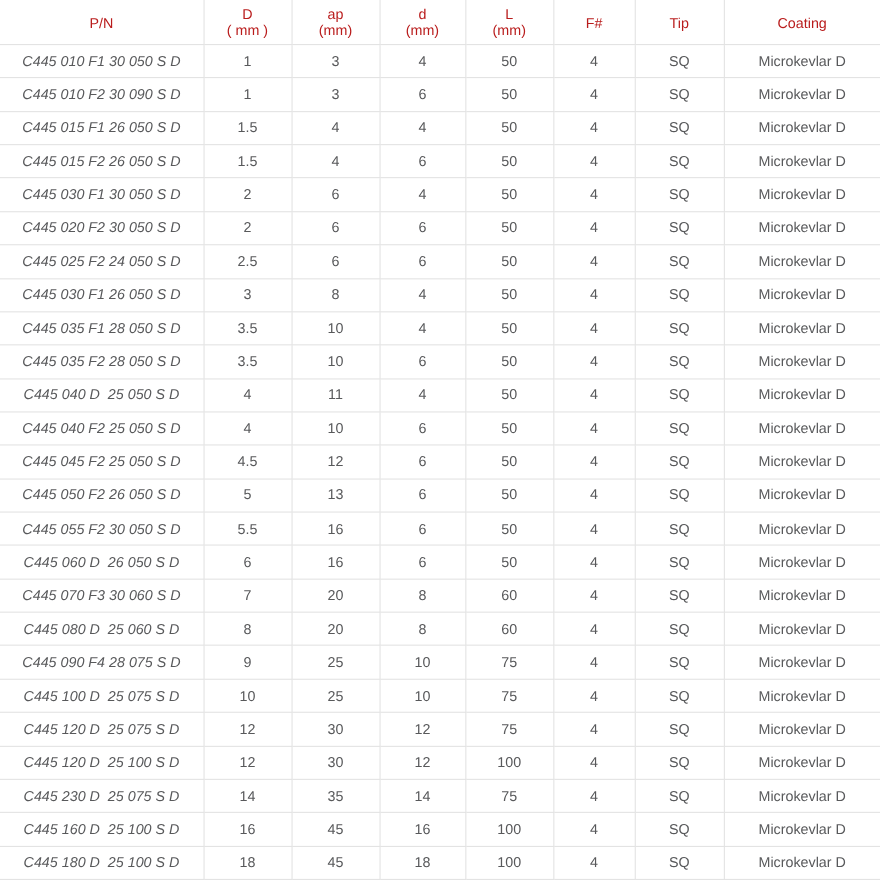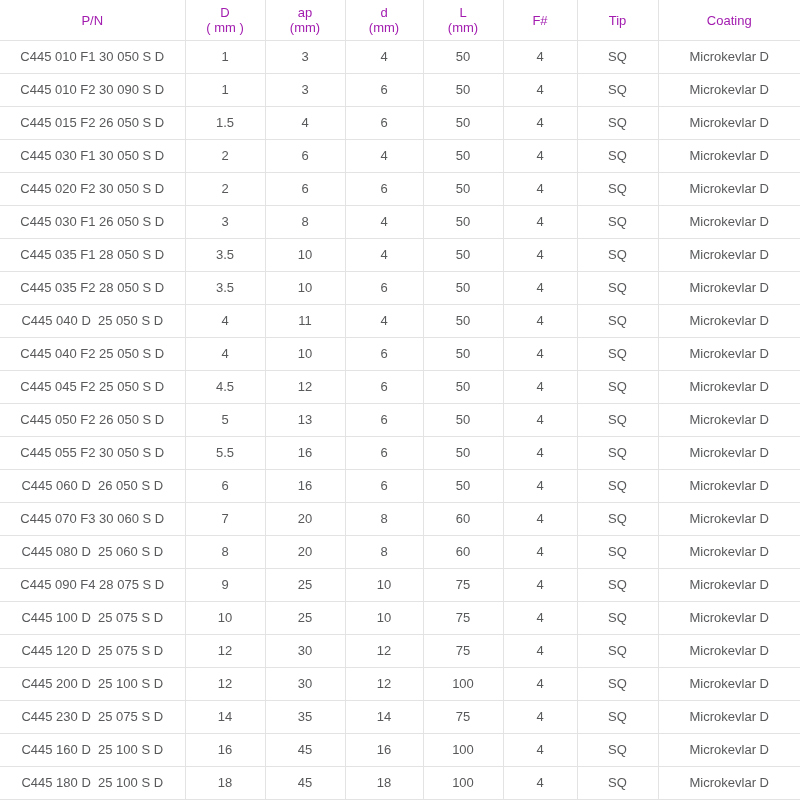--- a/index.html
+++ b/index.html
@@ -37,24 +37,25 @@
   table.parts thead th { border-top: none; }
   table.parts th:first-child,
   table.parts td:first-child { border-left: none; }
   table.parts th:last-child,
   table.parts td:last-child { border-right: none; }
 
   table.parts thead th {
     height: 40px;
     font-size: 13px;
     line-height: 15px;
-    color: #a21caf;
+    color: #b91c1c;
   }
   td.cell-pn {
     white-space: pre; 
+    font-style: italic;
   }
   .hdr-line { display: block; }
 </style>
 </head>
 <body>
 
 <div class="page">
   <table class="parts">
     <colgroup>
       <col style="width:185px">
@@ -113,20 +114,30 @@
           <td class="cell-pn">C445 010 F2 30 090 S D</td>
           <td>1</td>
           <td>3</td>
           <td>6</td>
           <td>50</td>
           <td>4</td>
           <td>SQ</td>
           <td>Microkevlar D</td>
         </tr>
         <tr>
+          <td class="cell-pn">C445 015 F1 26 050 S D</td>
+          <td>1.5</td>
+          <td>4</td>
+          <td>4</td>
+          <td>50</td>
+          <td>4</td>
+          <td>SQ</td>
+          <td>Microkevlar D</td>
+        </tr>
+        <tr>
           <td class="cell-pn">C445 015 F2 26 050 S D</td>
           <td>1.5</td>
           <td>4</td>
           <td>6</td>
           <td>50</td>
           <td>4</td>
           <td>SQ</td>
           <td>Microkevlar D</td>
         </tr>
         <tr>
@@ -135,20 +146,30 @@
           <td>6</td>
           <td>4</td>
           <td>50</td>
           <td>4</td>
           <td>SQ</td>
           <td>Microkevlar D</td>
         </tr>
         <tr>
           <td class="cell-pn">C445 020 F2 30 050 S D</td>
           <td>2</td>
+          <td>6</td>
+          <td>6</td>
+          <td>50</td>
+          <td>4</td>
+          <td>SQ</td>
+          <td>Microkevlar D</td>
+        </tr>
+        <tr>
+          <td class="cell-pn">C445 025 F2 24 050 S D</td>
+          <td>2.5</td>
           <td>6</td>
           <td>6</td>
           <td>50</td>
           <td>4</td>
           <td>SQ</td>
           <td>Microkevlar D</td>
         </tr>
         <tr>
           <td class="cell-pn">C445 030 F1 26 050 S D</td>
           <td>3</td>
@@ -283,21 +304,21 @@
           <td class="cell-pn">C445 120 D  25 075 S D</td>
           <td>12</td>
           <td>30</td>
           <td>12</td>
           <td>75</td>
           <td>4</td>
           <td>SQ</td>
           <td>Microkevlar D</td>
         </tr>
         <tr>
-          <td class="cell-pn">C445 200 D  25 100 S D</td>
+          <td class="cell-pn">C445 120 D  25 100 S D</td>
           <td>12</td>
           <td>30</td>
           <td>12</td>
           <td>100</td>
           <td>4</td>
           <td>SQ</td>
           <td>Microkevlar D</td>
         </tr>
         <tr>
           <td class="cell-pn">C445 230 D  25 075 S D</td>

